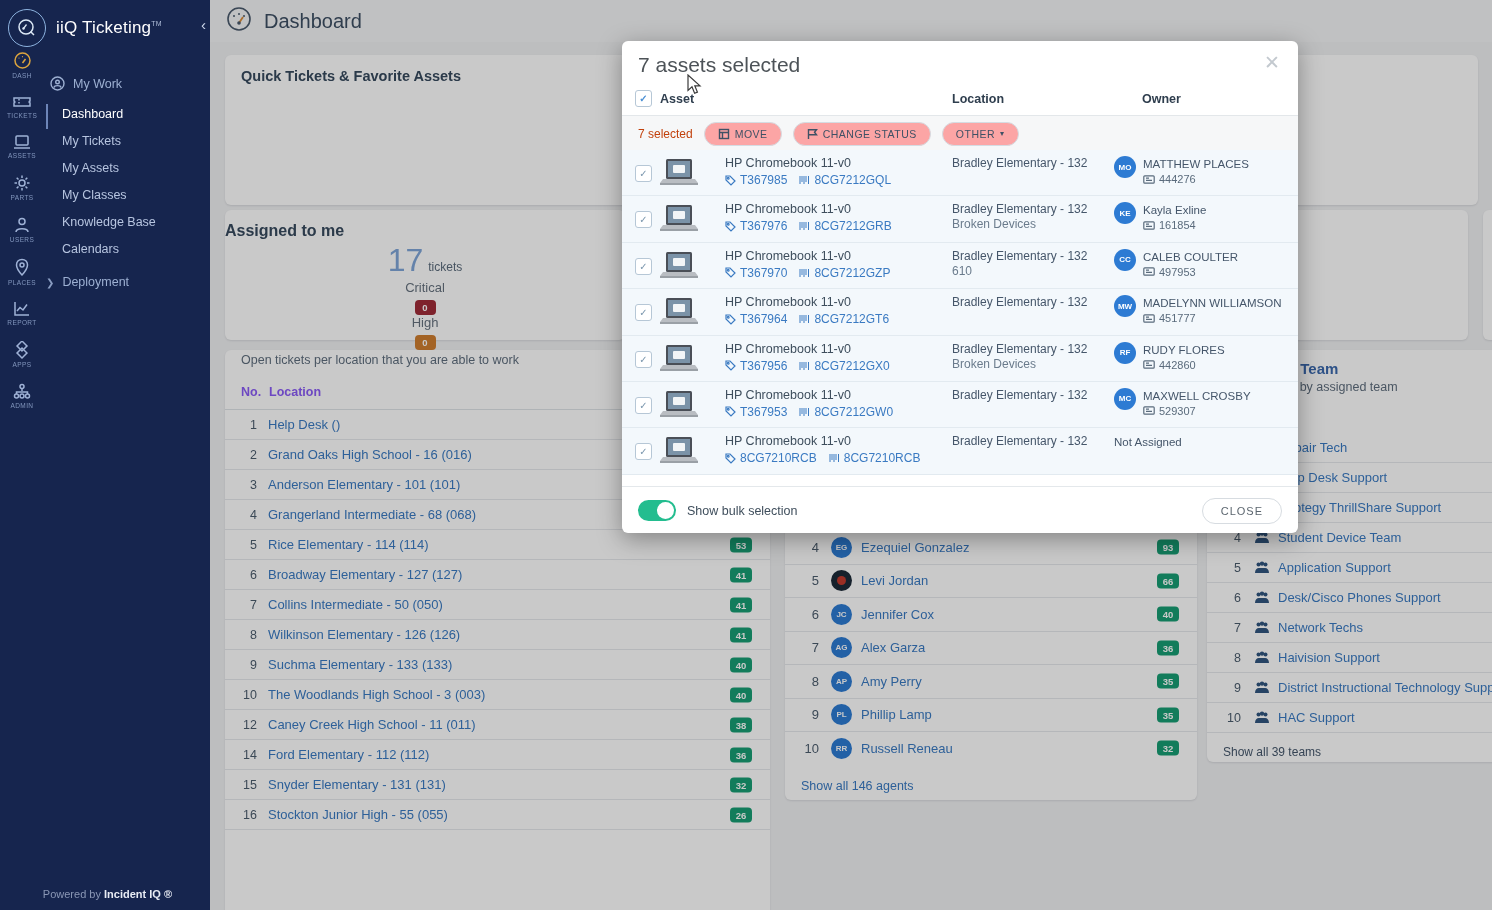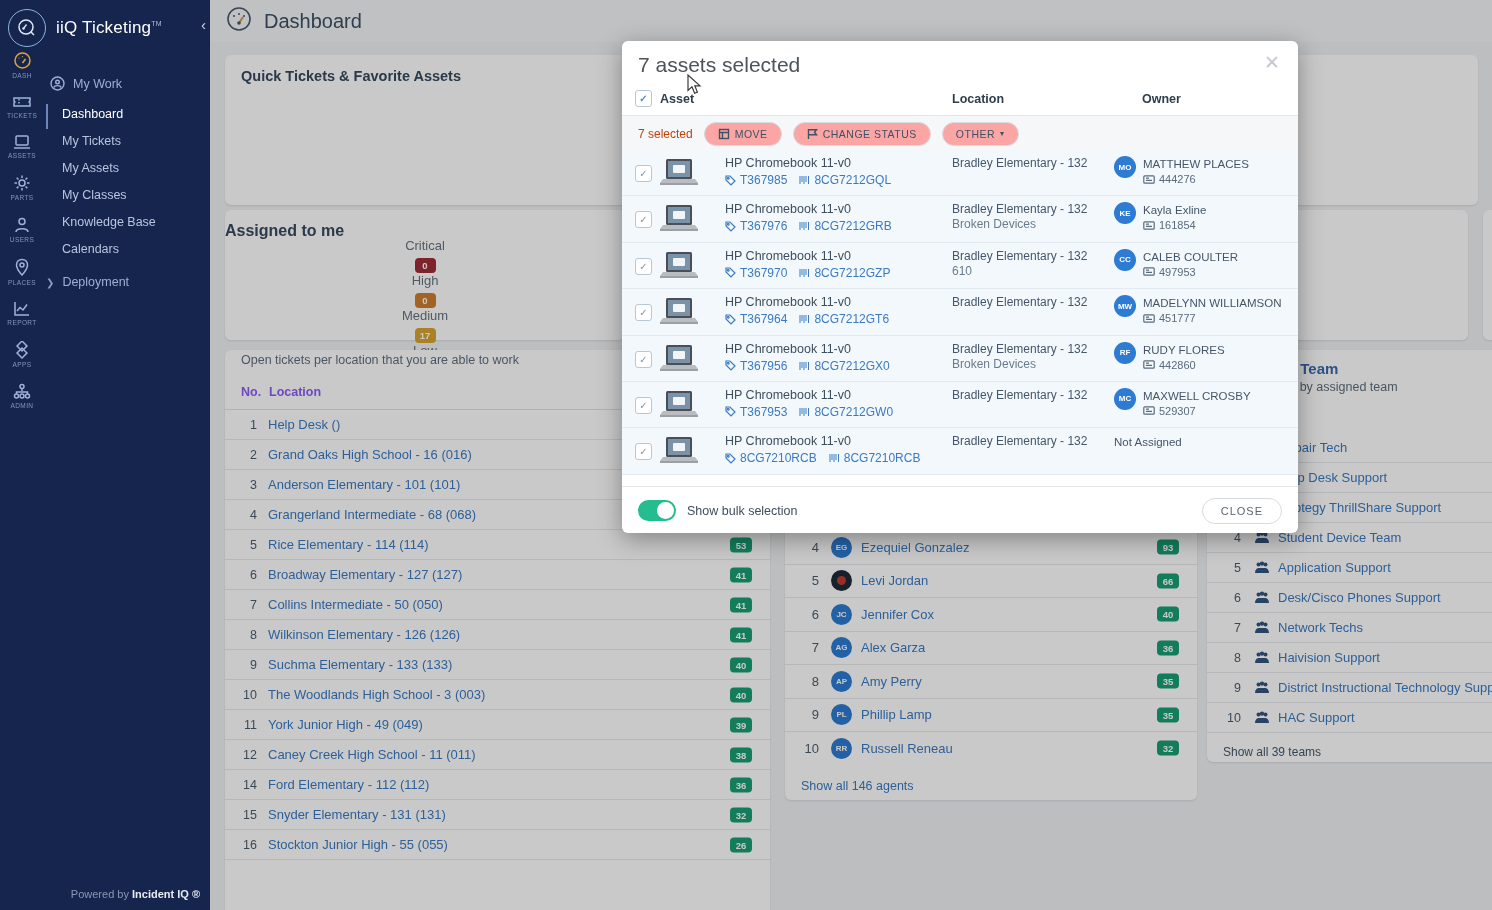--- a/index.html
+++ b/index.html
@@ -20,21 +20,21 @@
   .rail-label{font-size:6.5px;color:#8296bd;margin-top:2px;letter-spacing:.4px;}
   .menu{position:absolute;left:44px;top:70px;width:166px;}
   .menu-head{display:flex;align-items:center;gap:8px;color:#9db0d2;font-size:12.5px;padding:6px 0 10px 6px;}
   .menu-head svg{stroke:#9db0d2;fill:none;stroke-width:1.4;}
   .submenu{position:relative;padding-left:18px;}
   .submenu-item{color:#b7c5e0;font-size:12.5px;line-height:27px;cursor:pointer;position:relative;}
   .submenu-item[data-active="true"]{color:#ffffff;}
   .active-line{position:absolute;left:2px;top:3px;width:2px;height:25px;background:#6d85b8;}
   .menu-collapsible{display:flex;align-items:center;gap:8px;color:#9db0d2;font-size:12.5px;margin-top:12px;padding-left:2px;cursor:pointer;}
   .chev{font-size:10px;color:#8a9dc2;}
-  .powered{position:absolute;left:0;bottom:10px;width:200px;text-align:right;font-size:11px;color:#8a97b5;}
+  .powered{position:absolute;left:0;bottom:10px;width:172px;text-align:right;font-size:11px;color:#8a97b5;}
   .powered b{color:#e8ecf4;}
 
   
   .main-header{position:absolute;left:210px;top:0;width:1282px;height:42px;background:#f4f5f7;display:flex;align-items:center;}
   .main-title{font-size:20px;color:#3d4f63;margin-left:12px;}
   .gauge-icon{margin-left:16px;}
   .card{position:absolute;background:#ffffff;border-radius:6px;box-shadow:0 1px 2px rgba(40,50,60,.12);}
   .card-quick{left:225px;top:55px;width:1253px;height:150px;}
   .card-title{font-size:14.5px;font-weight:700;color:#374a5e;padding:13px 16px 0 16px;}
   .stat-card{width:400px;height:130px;top:210px;}
@@ -141,20 +141,23 @@
     </span>
     <span class="main-title">Dashboard</span>
   </div>
 
   <div class="card card-quick">
     <div class="card-title">Quick Tickets &amp; Favorite Assets</div>
   </div>
 
   <div class="card stat-card card-assigned">
     <div class="st-title">Assigned to me</div>
+    <div class="st-num-row">
+      <span class="st-num">17</span><span class="st-unit">tickets</span>
+    </div>
     <div class="st-stats">
 
         <div class="st-col">
           <span class="st-label">Critical</span>
           <span class="st-badge" style="background: rgb(160, 44, 56);">0</span>
         </div>
 
         <div class="st-col">
           <span class="st-label">High</span>
           <span class="st-badge" style="background: rgb(207, 126, 48);">0</span>
@@ -264,25 +267,20 @@
           <span class="l-link">Suchma Elementary - 133 (133)</span>
           <span class="g-badge">40</span>
         </div>
 
         <div class="l-row">
           <span class="l-num">10</span>
           <span class="l-link">The Woodlands High School - 3 (003)</span>
           <span class="g-badge">40</span>
         </div>
 
-        <div class="l-row">
-          <span class="l-num">11</span>
-          <span class="l-link">York Junior High - 49 (049)</span>
-          <span class="g-badge">39</span>
-        </div>
 
         <div class="l-row">
           <span class="l-num">12</span>
           <span class="l-link">Caney Creek High School - 11 (011)</span>
           <span class="g-badge">38</span>
         </div>
 
 
         <div class="l-row">
           <span class="l-num">14</span>

